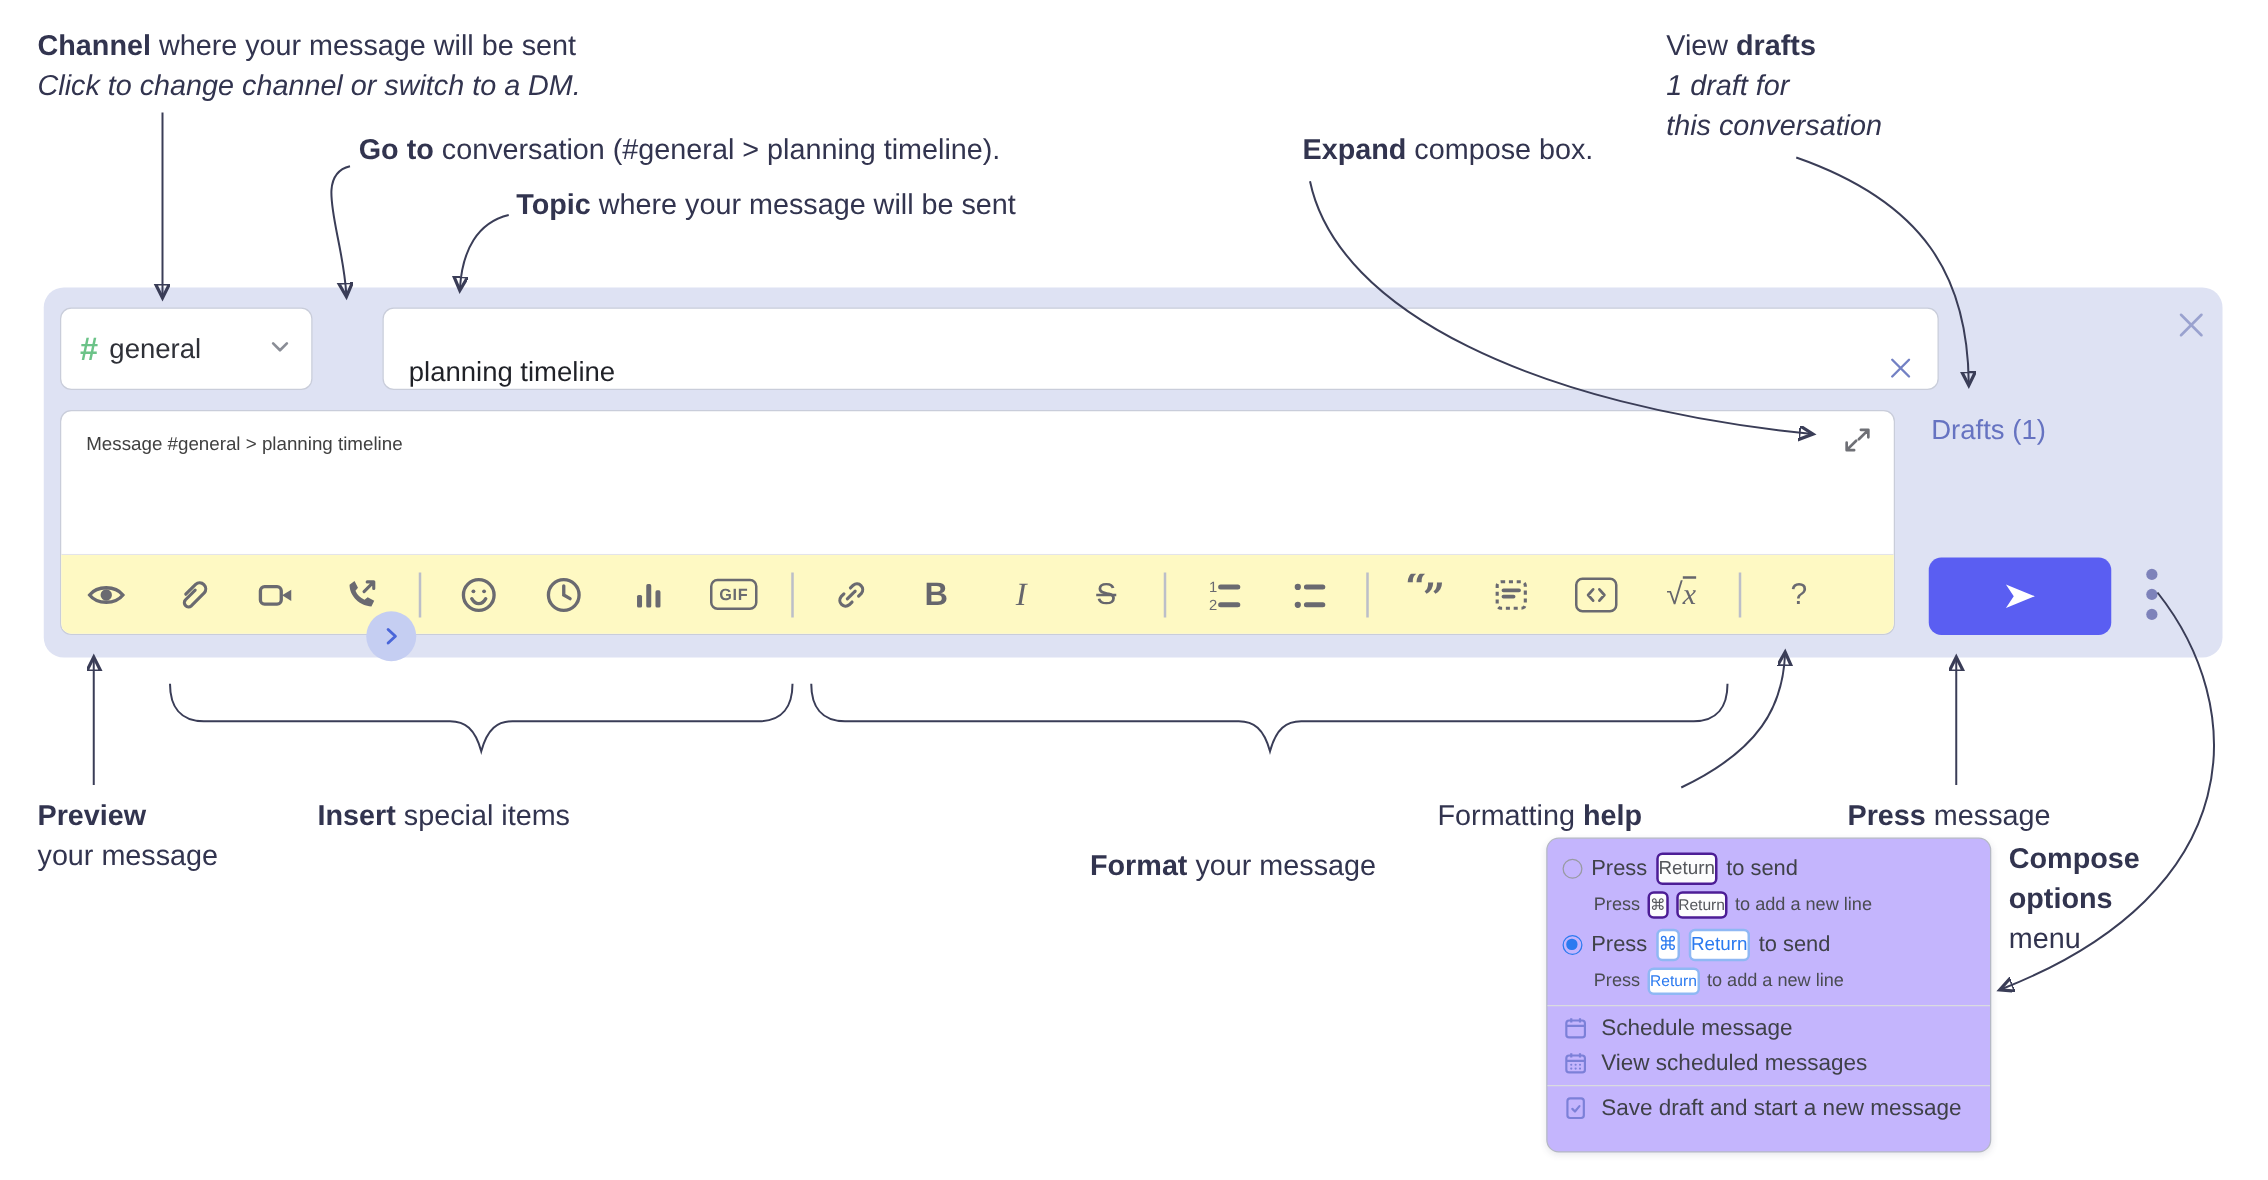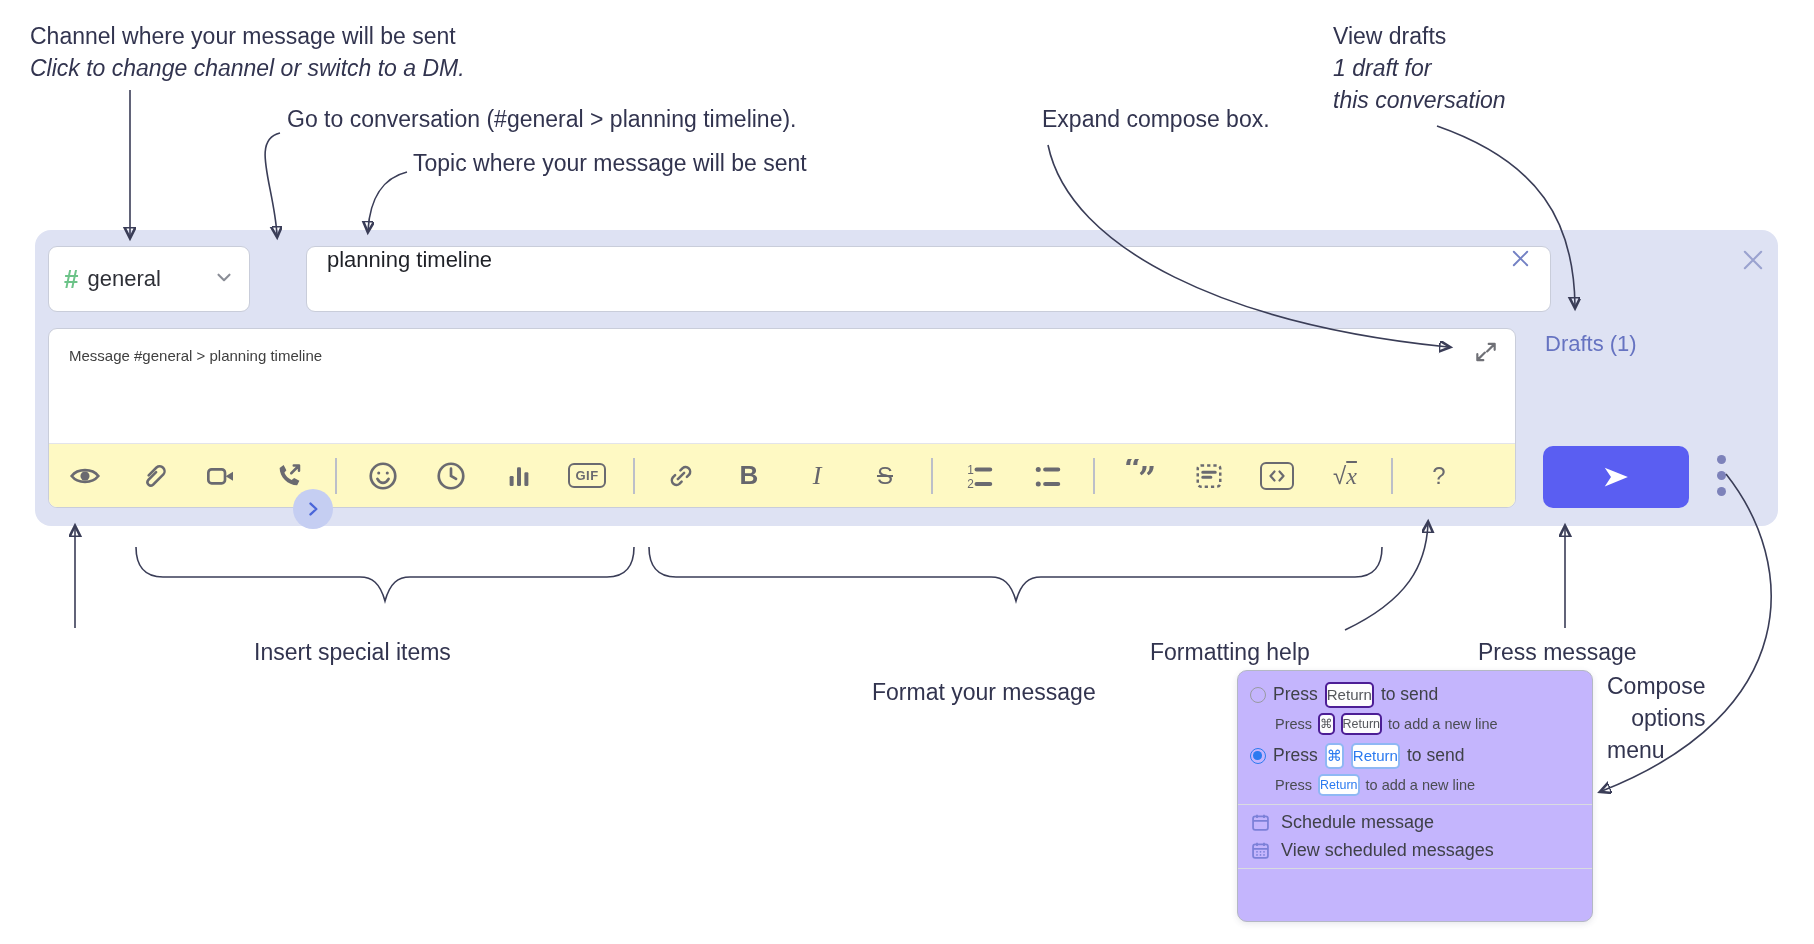--- a/index.html
+++ b/index.html
@@ -1,33 +1,33 @@
 <!DOCTYPE html>
 <html><head>
 <meta charset="utf-8">
 <style>
   html,body{margin:0;padding:0;background:#ffffff;}
   .canvas{position:relative;width:1814px;height:944px;background:#fff;
     font-family:"Liberation Sans",sans-serif;color:#32344f;overflow:hidden;}
   .ann{position:absolute;font-size:23px;line-height:32px;color:#32344f;white-space:nowrap;}
-  .ann .b{font-weight:normal;text-align:right;}
+  .ann .b{font-weight:bold;}
   .ann .i{font-style:italic;}
   svg.overlay{position:absolute;left:0;top:0;pointer-events:none;z-index:5;}
   .overlay path{stroke:#3a3d57;stroke-width:1.6;fill:none;}
 
   
   .compose{position:absolute;left:35px;top:230px;width:1743px;height:296px;
     background:#dee2f3;border-radius:16px;z-index:1;}
   .whitebox{position:absolute;background:#fff;border:1px solid #c9cdda;border-radius:9px;box-sizing:border-box;}
   .chan{left:13px;top:16px;width:202px;height:66px;display:flex;align-items:center;padding:0 14px 0 15px;}
   .chan .hash{color:#6cc388;font-weight:bold;font-size:26px;margin-right:9px;}
   .chan .nm{font-size:22px;color:#2e3037;flex:1;}
   .circlebtn{position:absolute;left:258px;top:259px;width:40px;height:40px;border-radius:50%;
     background:#c5cef2;display:flex;align-items:center;justify-content:center;}
-  .topicbox{left:271px;top:16px;width:1245px;height:66px;display:flex;align-items:flex-start;padding:0 18px 0 20px;}
+  .topicbox{left:271px;top:16px;width:1245px;height:66px;display:flex;align-items:flex-end;padding:0 18px 0 20px;}
   .topicbox .val{font-size:22px;color:#1f2127;flex:1;}
   .msgbox{left:13px;top:98px;width:1468px;height:180px;border-radius:9px;}
   .ph{position:absolute;left:20px;top:18px;font-size:15px;color:#404040;}
   .expand{position:absolute;right:16px;top:10px;}
   .toolbar{position:absolute;left:0;right:0;bottom:0;height:63px;background:#fef9c3;
     border-top:1px solid #e3e4ea;border-radius:0 0 8px 8px;display:flex;align-items:center;
     padding-left:14px;gap:24px;}
   .tbi{width:44px;height:44px;display:flex;align-items:center;justify-content:center;flex:0 0 auto;color:#6a6a70;}
   .tbdiv{width:2px;height:36px;background:#bcbfc9;flex:0 0 auto;}
   .tbtxt{font-size:26px;color:#66666c;}
@@ -78,20 +78,24 @@
   <div class="ann" style="left:413px;top:147px;">
     <span class="b">Topic</span><span> where your message will be sent</span>
   </div>
 
   <div class="ann" style="left:1333px;top:20px;">
     <div><span>View </span><span class="b">drafts</span></div>
     <div class="i">1 draft for</div>
     <div class="i">this conversation</div>
   </div>
 
+  <div class="ann" style="left:30px;top:636px;">
+    <div class="b">Preview</div>
+    <div>your message</div>
+  </div>
 
   <div class="ann" style="left:254px;top:636px;">
     <span class="b">Insert</span><span> special items</span>
   </div>
 
   <div class="ann" style="left:872px;top:664px;margin-top:12px;">
     <span class="b">Format</span><span> your message</span>
   </div>
 
   <div class="ann" style="left:1150px;top:636px;">
@@ -317,20 +321,27 @@
             <circle cx="12" cy="13.5" r="1"></circle>
             <circle cx="16" cy="13.5" r="1"></circle>
             <circle cx="8" cy="17" r="1"></circle>
             <circle cx="12" cy="17" r="1"></circle>
             <circle cx="16" cy="17" r="1"></circle>
           </g>
         </svg>
       <span>View scheduled messages</span>
     </div>
     <div class="psep"></div>
+    <div class="pitem">
+      <svg width="21" height="21" viewBox="0 0 24 24" fill="none" stroke="#7c80d8" stroke-width="2">
+          <rect x="4.5" y="3" width="15" height="18" rx="2.5"></rect>
+          <path d="M9 12.7 l2.4 2.4 L15.5 10.2" stroke-linecap="round" stroke-linejoin="round"></path>
+        </svg>
+      <span>Save draft and start a new message</span>
+    </div>
   </div>
 
   <svg class="overlay" width="1814" height="944" viewBox="0 0 1814 944">
     <defs>
       <marker id="arr" markerWidth="9" markerHeight="9" refX="5.5" refY="3.5" orient="auto">
         <path d="M0 0 L7 3.5 L0 7 Z" fill="#3a3d57" stroke="none"></path>
       </marker>
     </defs>
     <path d="M130 90 L130 236" marker-end="url(#arr)"></path>
     <path d="M280 133 C250 140, 274 185, 277 235" marker-end="url(#arr)"></path>

